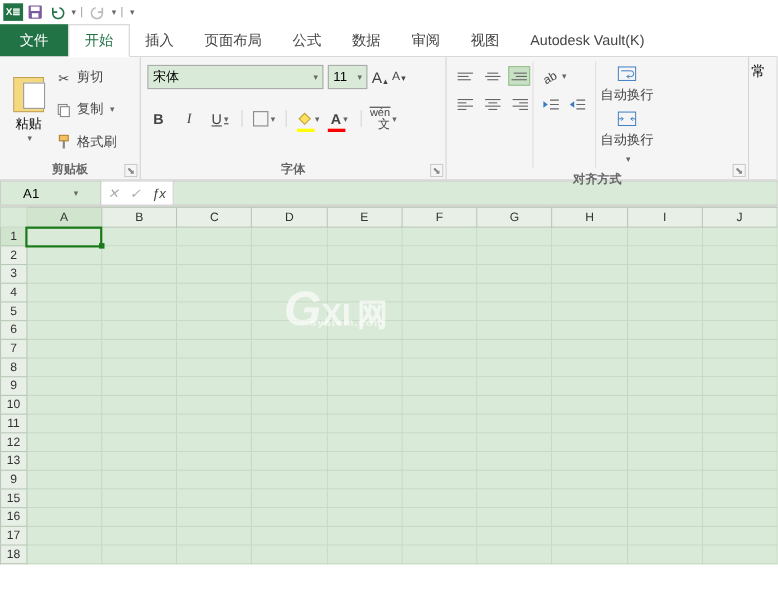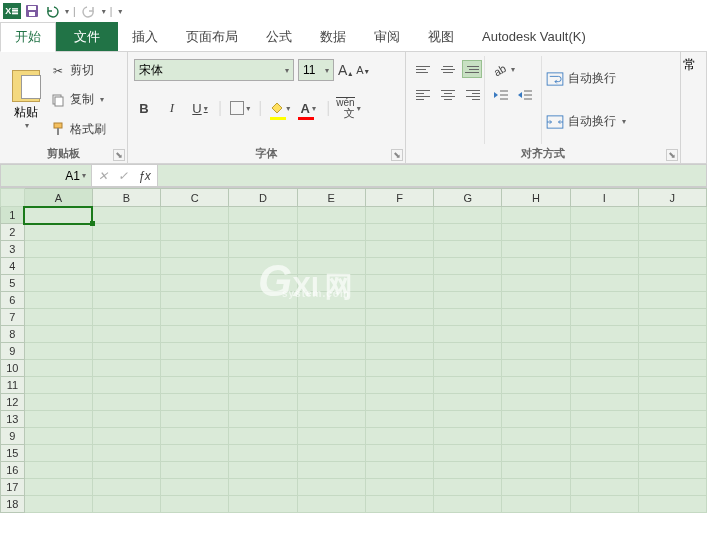--- a/index.html
+++ b/index.html
@@ -56,26 +56,26 @@
 
 
 .align-col { display:flex; flex-direction:column; gap:8px; padding:4px 2px;}
 .align-row { display:flex; gap:4px; }
 .al-btn { width:20px; height:18px; display:flex; flex-direction:column; justify-content:center; gap:2px; padding:2px;}
 .al-btn.sel { background:#c8e0c3; border:1px solid #98c090;}
 .al-line { height:1px; background:#666; }
 .indent-btn { width:20px; height:18px; display:flex; align-items:center; justify-content:center; }
 .orient-btn { font-size:11px; color:#444; display:flex; align-items:center;}
 .cells-col { display:flex; flex-direction:column; justify-content:space-around; padding:4px 4px; gap:6px;}
-.cell-btn { display:flex; align-items:center; gap:4px; font-size:12px; color:#444; }
+.cell-btn { display:flex; align-items:center; gap:4px; font-size:12px; color:#444;flex-direction:column; }
 .cell-ic { width:18px; height:14px; }
 
 
 .fbar { height: 24px; display: flex; align-items: stretch; border-bottom: 1px solid #ccc; background:#fff;}
-.namebox { width: 92px; border: 1px solid #ccc; background: #daead8; display:flex; align-items:center; padding:0 5px; font-size:12px; justify-content:flex-end;}
+.namebox { width: 92px; border: 1px solid #ccc; background: #daead8; display:flex; align-items:center; padding:0 20px; font-size:12px; justify-content:space-between;}
 .fb-btns { display:flex; align-items:center; border:1px solid #ccc; border-left:none; padding:0 6px; gap:10px;}
 .fb-btn { color:#aaa; font-size:12px; font-style:italic;}
 .fb-input { flex:1; border:1px solid #ccc; border-left:none; background:#daead8;}
 
 
 .grid-wrap { position:relative; }
 .grid { border-collapse: collapse; table-layout: fixed; }
 .grid td, .grid th { border: 1px solid #c5d9c3; background: #daead8; font-size: 11px; color:#333; text-align:center; font-weight:normal;}
 .corner { width:24px; height:18px; background:#e8efe6; border:1px solid #b8c8b6;}
 .colhdr { height:18px; width:70px; background:#e8efe6 !important; border:1px solid #b8c8b6 !important; }
@@ -118,22 +118,22 @@
         <path d="M5 3 A5 5 0 1 0 11 7" fill="none" stroke="#bbb" stroke-width="1.5"></path>
         <path d="M11 3 L11 7 L7 7" fill="none" stroke="#bbb" stroke-width="1.5"></path>
       </svg>
   </span>
   <span class="dd">▾</span>
   <span class="qat-sep">|</span>
   <span class="dd">▾</span>
 </div>
 
 <div class="tabs">
+  <div class="tab file">文件</div>
   <div class="tab active">开始</div>
-  <div class="tab file">文件</div>
   <div class="tab">插入</div>
   <div class="tab">页面布局</div>
   <div class="tab">公式</div>
   <div class="tab">数据</div>
   <div class="tab">审阅</div>
   <div class="tab">视图</div>
   <div class="tab">Autodesk Vault(K)</div>
 </div>
 
 <div class="ribbon">

